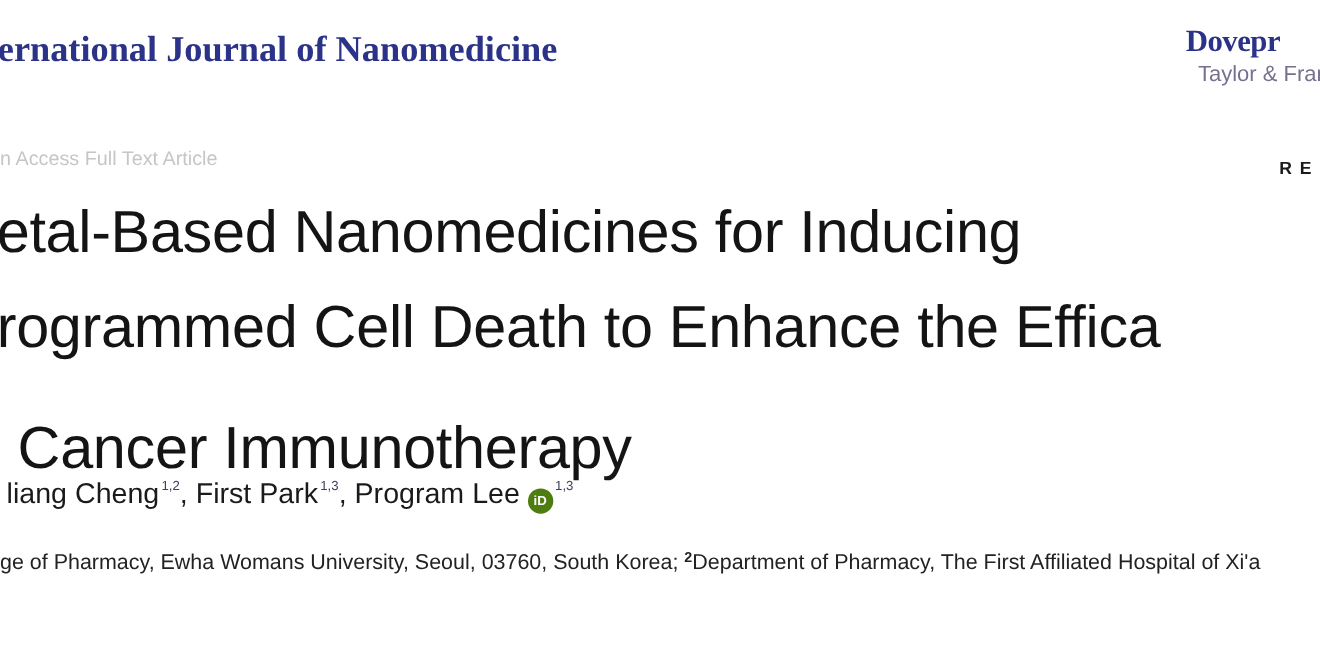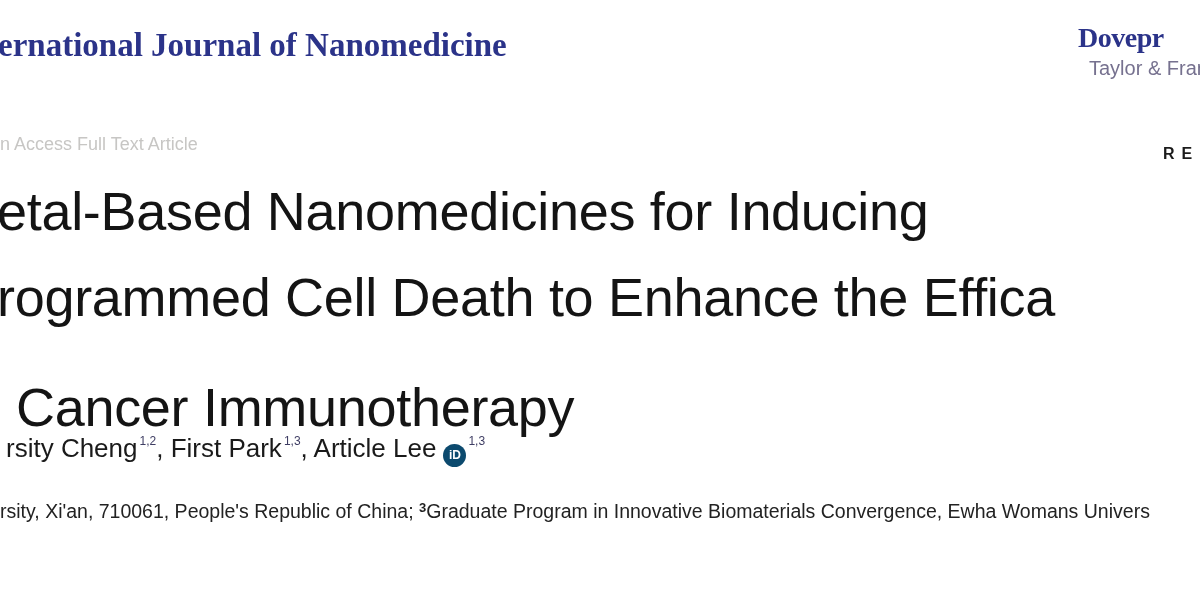--- a/index.html
+++ b/index.html
@@ -80,21 +80,21 @@
     font-size: 12px;
     color: #3e3d63;
     position: relative;
     top: -12px;
     margin-left: 2px;
   }
   .orcid-icon {
     display: inline-block;
     width: 23px; height: 23px;
     margin-left: 7px;
-    background: #0c4a6e;
+    background: #4d7c0f;
     border-radius: 50%;
     color: #ffffff;
     font-size: 12px;
     font-weight: bold;
     line-height: 23px;
     text-align: center;
     vertical-align: -2px;
     cursor: pointer;
   }
 
@@ -123,18 +123,18 @@
 <div class="abs publisher-tagline">Taylor &amp; Fran</div>
 
 <div class="abs access-label">n Access Full Text Article</div>
 <div class="abs article-type">RE</div>
 
 <div class="abs title-line title-line-1">etal-Based Nanomedicines for Inducing</div>
 <div class="abs title-line title-line-2">rogrammed Cell Death to Enhance the Effica</div>
 <div class="abs title-line title-line-3">Cancer Immunotherapy</div>
 
 <div class="abs authors-row">
-  <span><span>rsity Cheng</span><span class="author-sup">1,2</span></span><span>, </span><span><span>First Park</span><span class="author-sup">1,3</span></span><span>, </span><span><span>Article Lee</span><span class="orcid-icon">iD</span><span class="author-sup">1,3</span></span>
+  <span><span>liang Cheng</span><span class="author-sup">1,2</span></span><span>, </span><span><span>First Park</span><span class="author-sup">1,3</span></span><span>, </span><span><span>Program Lee</span><span class="orcid-icon">iD</span><span class="author-sup">1,3</span></span>
 </div>
 
 <div class="abs affiliations">
-  <div class="aff-line"><span>rsity, Xi'an, 710061, People's Republic of China; </span><span class="aff-sup">3</span><span>Graduate Program in Innovative Biomaterials Convergence, Ewha Womans Univers</span></div>
+  <div class="aff-line"><span>ge of Pharmacy, Ewha Womans University, Seoul, 03760, South Korea; </span><span class="aff-sup">2</span><span>Department of Pharmacy, The First Affiliated Hospital of Xi'a</span></div>
 </div>
 
 </body></html>

